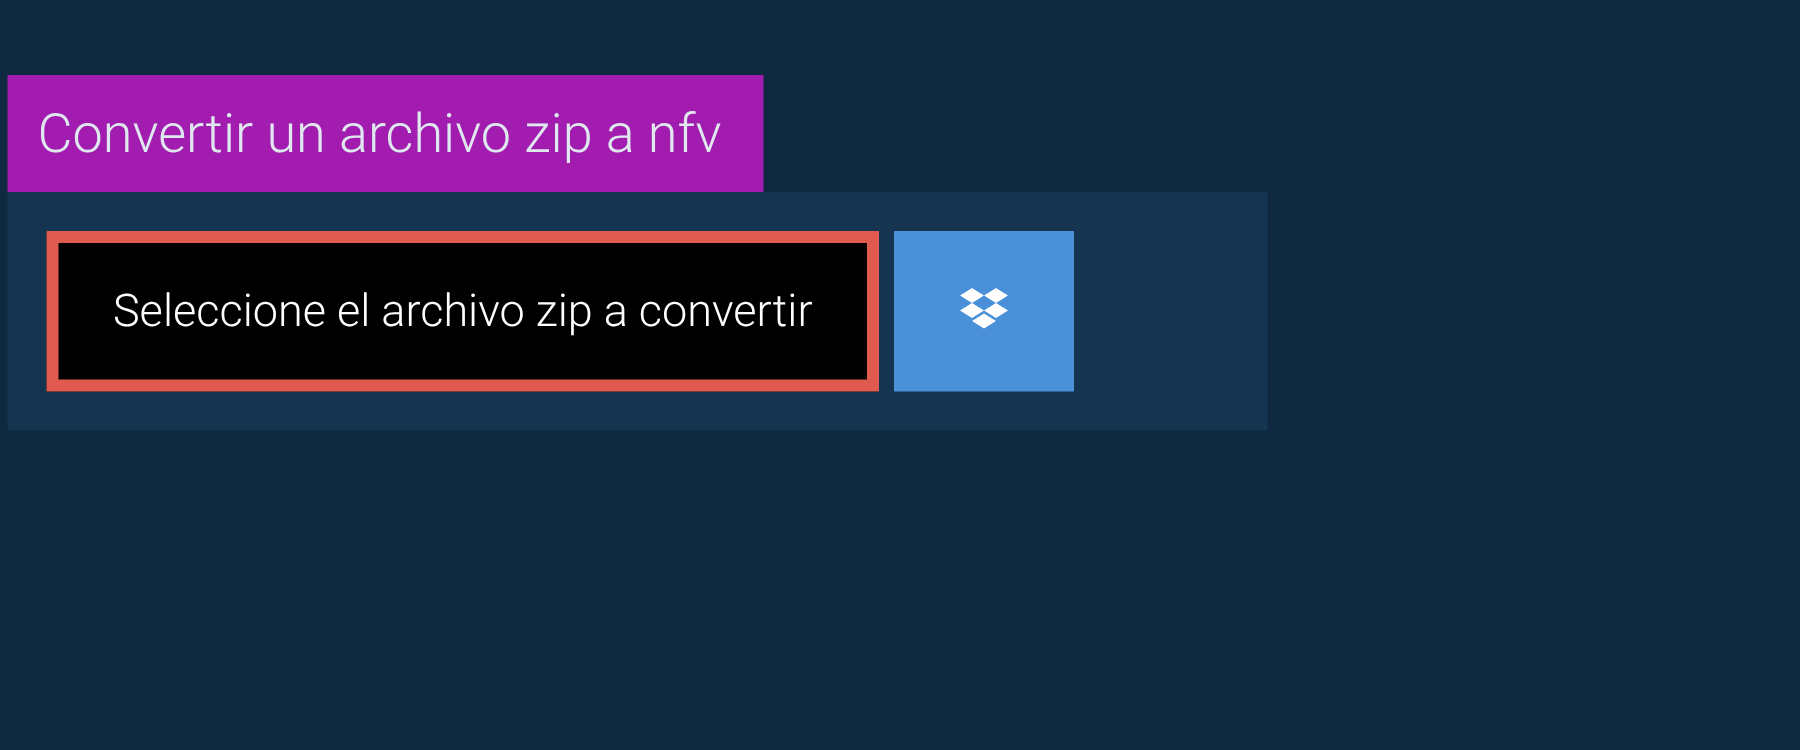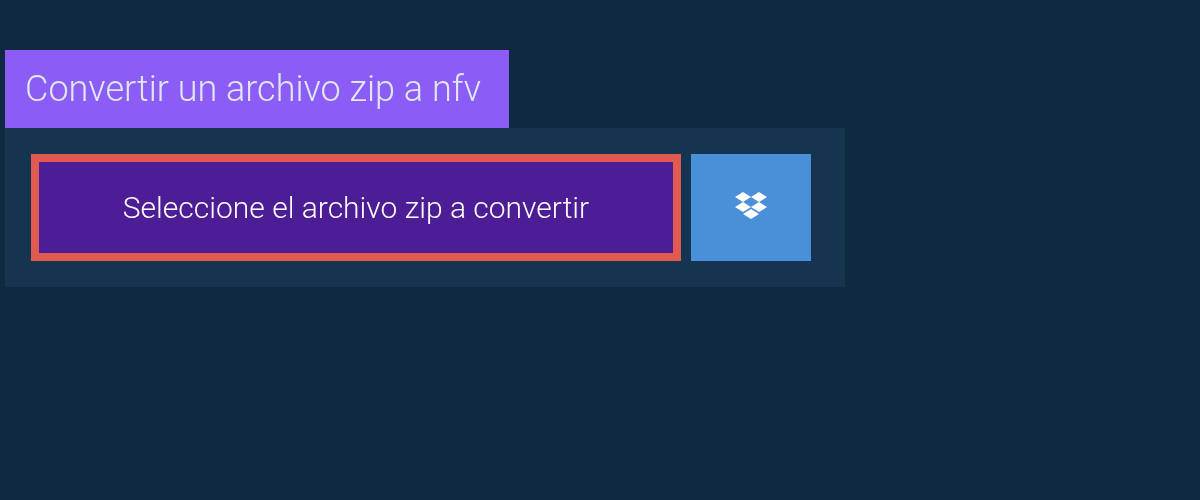--- a/index.html
+++ b/index.html
@@ -8,21 +8,21 @@
       box-sizing: border-box;
     }
     body {
       width: 1200px;
       height: 500px;
       background: #0f2940;
       font-family: -apple-system, BlinkMacSystemFont, 'Segoe UI', Roboto, Arial, sans-serif;
       overflow: hidden;
     }
     .tab-container {
-      background: #8b5cf6;
+      background: #a21caf;
       display: inline-block;
       padding: 18px 28px 18px 20px;
       margin-left: 5px;
       margin-top: 50px;
     }
     .tab-title {
       color: #e0e8ef;
       font-size: 36px;
       font-weight: 300;
     }
@@ -30,28 +30,28 @@
       background: #14344f;
       width: 840px;
       margin-left: 5px;
       padding: 26px 26px;
     }
     .button-row {
       display: flex;
       gap: 10px;
     }
     .select-button {
-      background: #4c1d95;
+      background: #000000;
       border: 8px solid #e05a4f;
       color: #ffffff;
       font-size: 30px;
       font-weight: 300;
       padding: 28px 32px;
       flex: 0 0 auto;
-      width: 650px;
+      width: 555px;
       text-align: center;
       cursor: pointer;
     }
     .dropbox-button {
       background: #4a90d9;
       width: 120px;
       display: flex;
       align-items: center;
       justify-content: center;
       cursor: pointer;

